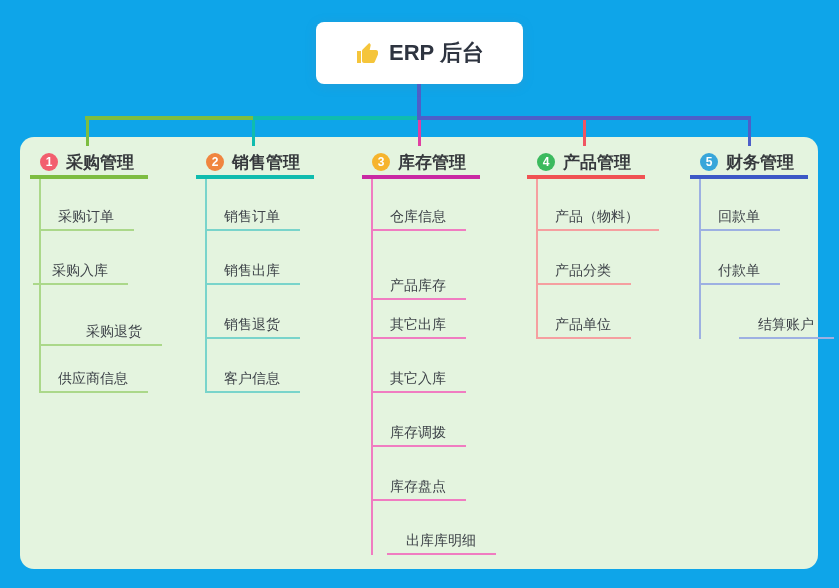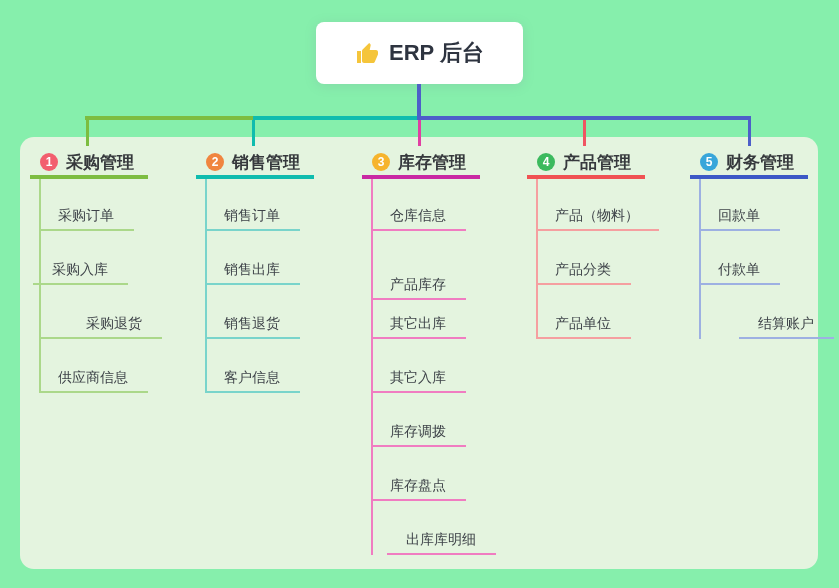--- a/index.html
+++ b/index.html
@@ -1,17 +1,17 @@
 <!DOCTYPE html>
 <html><head>
 <meta charset="utf-8">
 <style>
   html,body{margin:0;padding:0;background:#fcfcfc;}
   body{font-family:"Liberation Sans","DejaVu Sans",sans-serif;}
-  .stage{position:relative;width:839px;height:588px;background:#86efac;overflow:hidden;}
+  .stage{position:relative;width:839px;height:588px;background:#0ea5e9;overflow:hidden;}
 
   
   .root-node{
     position:absolute;left:316px;top:22px;width:207px;height:62px;
     background:#ffffff;border-radius:8px;
     box-shadow:0 2px 12px rgba(120,130,150,.18);
     display:flex;align-items:center;justify-content:center;gap:10px;
     font-size:22px;font-weight:600;color:#2e3440;z-index:5;
   }
   .root-icon{width:24px;height:24px;display:inline-block;margin-top:2px;}
@@ -35,21 +35,20 @@
     color:#fff;font-size:12px;font-weight:700;
     display:flex;align-items:center;justify-content:center;line-height:1;
   }
   .b-label{white-space:nowrap;}
 
   
   .child{
     position:absolute;height:26px;line-height:26px;z-index:4;
     padding:0 20px 0 19px;font-size:14px;color:#3e4349;white-space:nowrap;
     border-bottom:2px solid #7f1d1d;
-    font-family:Liberation Mono, monospace;
   }
 </style>
 </head>
 <body>
 
 <div class="stage">
 
   <div class="root-node">
     <span class="root-icon">
       <svg viewBox="0 0 24 24" width="24" height="24">
@@ -73,21 +72,21 @@
       <div style="position: absolute; left: 747.5px; top: 120px; width: 3px; height: 26px; background: rgb(77, 95, 201); z-index: 2;"></div>
     </div>
   <div id="branches">
       <div class="b-header" style="left: 30px; top: 150px; width: 118px; border-bottom-color: rgb(125, 189, 65);">
         <span class="badge" style="background: rgb(242, 95, 110);">1</span>
         <span class="b-label">采购管理</span>
       </div>
       <div style="position: absolute; left: 39px; top: 179px; width: 2px; height: 214px; background: rgb(171, 216, 138); z-index: 3;"></div>
       <div class="child" style="left: 39px; top: 203px; border-bottom-color: rgb(171, 216, 138);">采购订单</div>
       <div class="child" style="left: 33px; top: 257px; border-bottom-color: rgb(171, 216, 138);">采购入库</div>
-      <div class="child" style="left: 39px; top: 311px; border-bottom-color: rgb(171, 216, 138); padding-left: 47px;">采购退货</div>
+      <div class="child" style="left: 39px; top: 318px; border-bottom-color: rgb(171, 216, 138); padding-left: 47px;">采购退货</div>
       <div class="child" style="left: 39px; top: 365px; border-bottom-color: rgb(171, 216, 138);">供应商信息</div>
       <div class="b-header" style="left: 196px; top: 150px; width: 118px; border-bottom-color: rgb(15, 188, 174);">
         <span class="badge" style="background: rgb(240, 133, 63);">2</span>
         <span class="b-label">销售管理</span>
       </div>
       <div style="position: absolute; left: 205px; top: 179px; width: 2px; height: 214px; background: rgb(121, 212, 203); z-index: 3;"></div>
       <div class="child" style="left: 205px; top: 203px; border-bottom-color: rgb(121, 212, 203);">销售订单</div>
       <div class="child" style="left: 205px; top: 257px; border-bottom-color: rgb(121, 212, 203);">销售出库</div>
       <div class="child" style="left: 205px; top: 311px; border-bottom-color: rgb(121, 212, 203);">销售退货</div>
       <div class="child" style="left: 205px; top: 365px; border-bottom-color: rgb(121, 212, 203); text-align: right;">客户信息</div>

